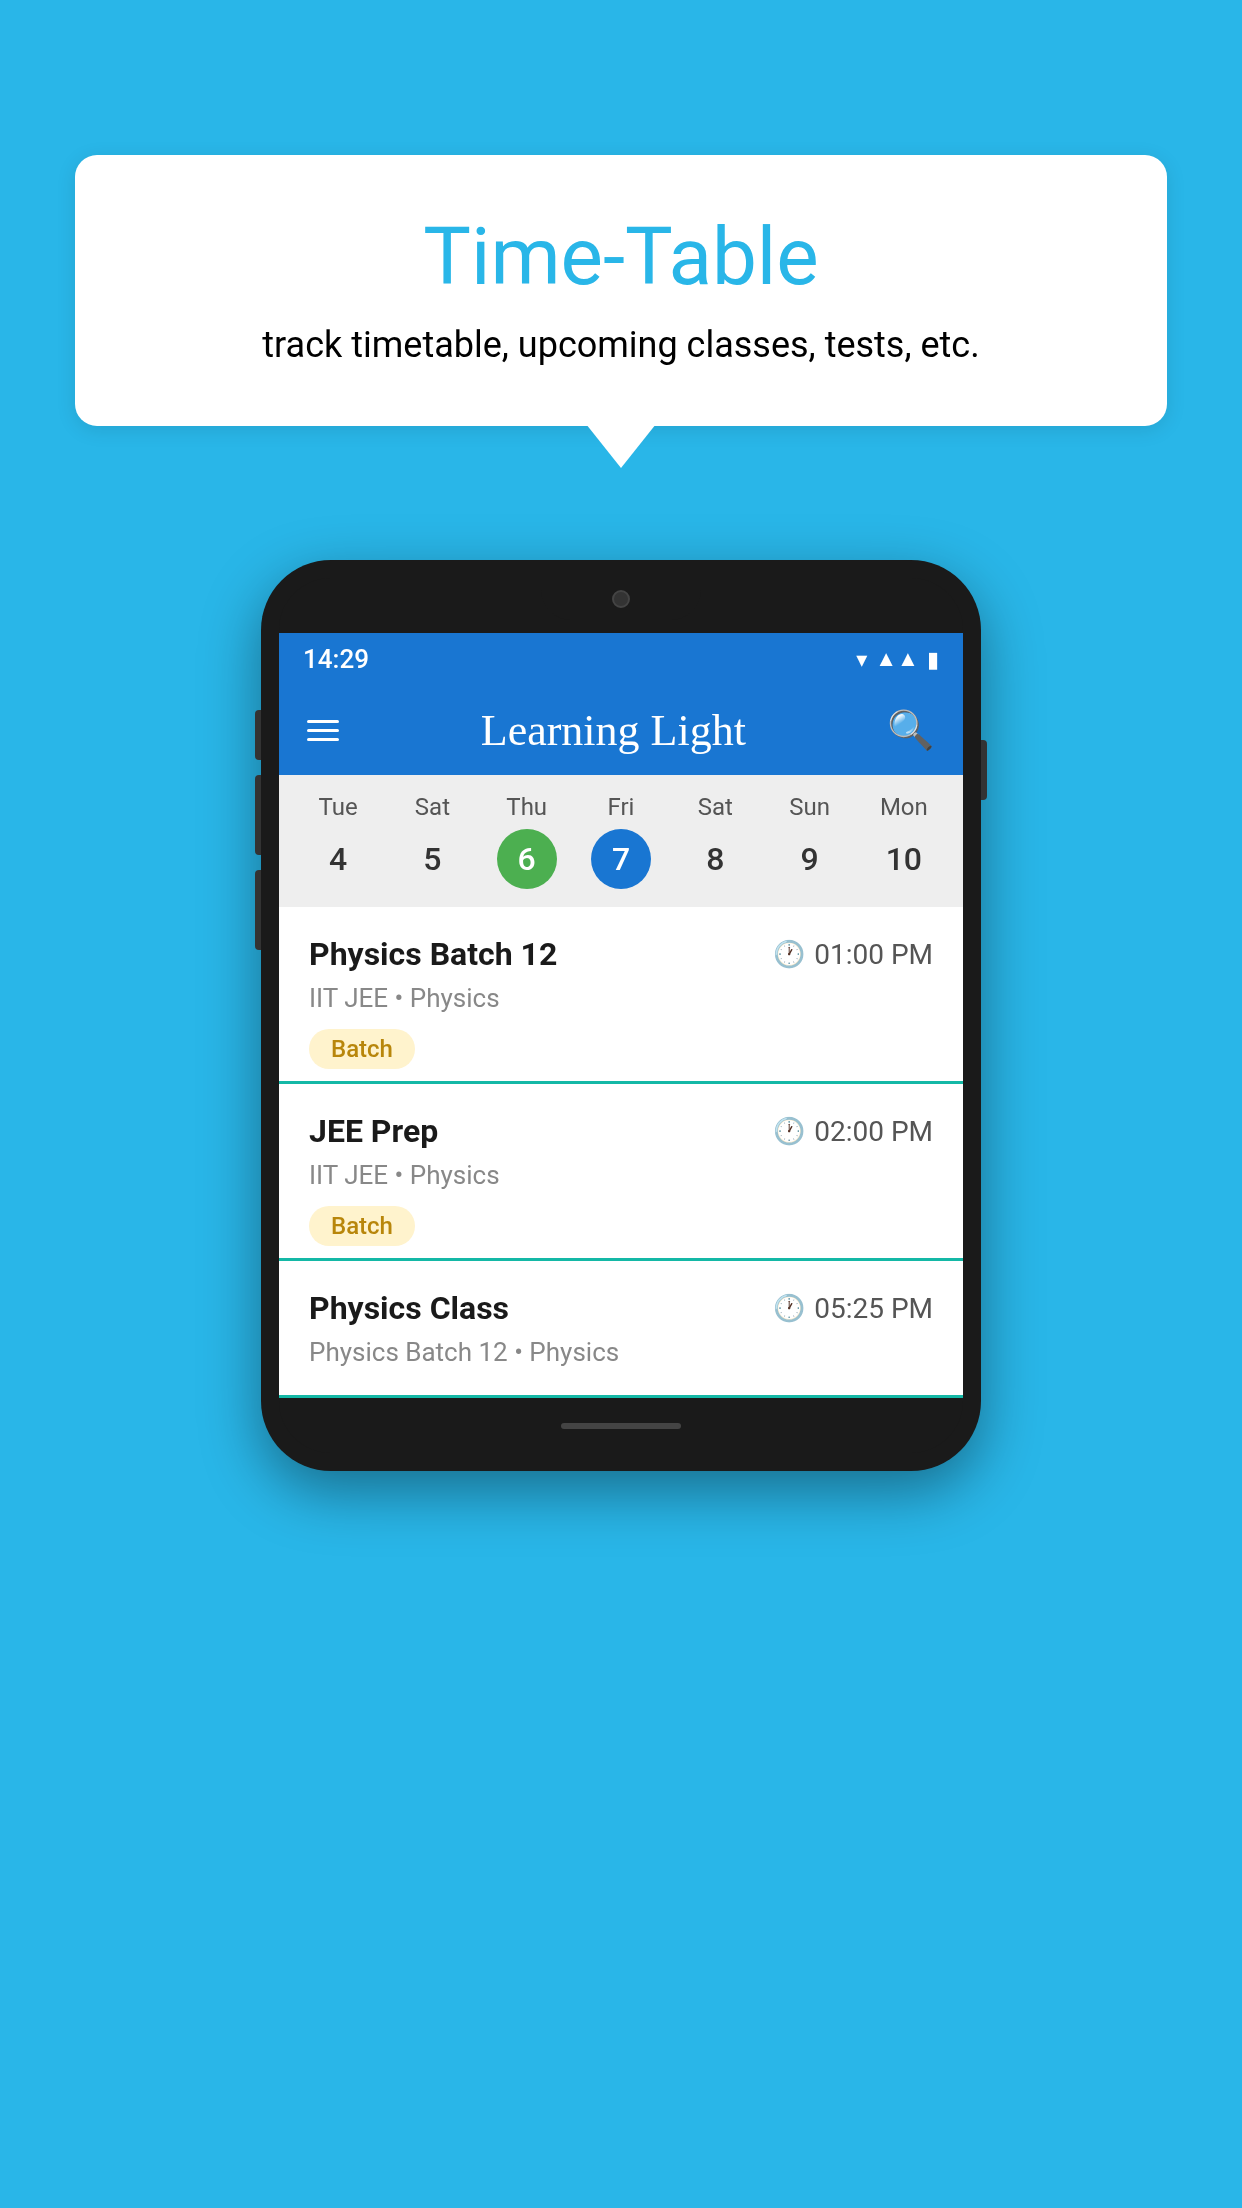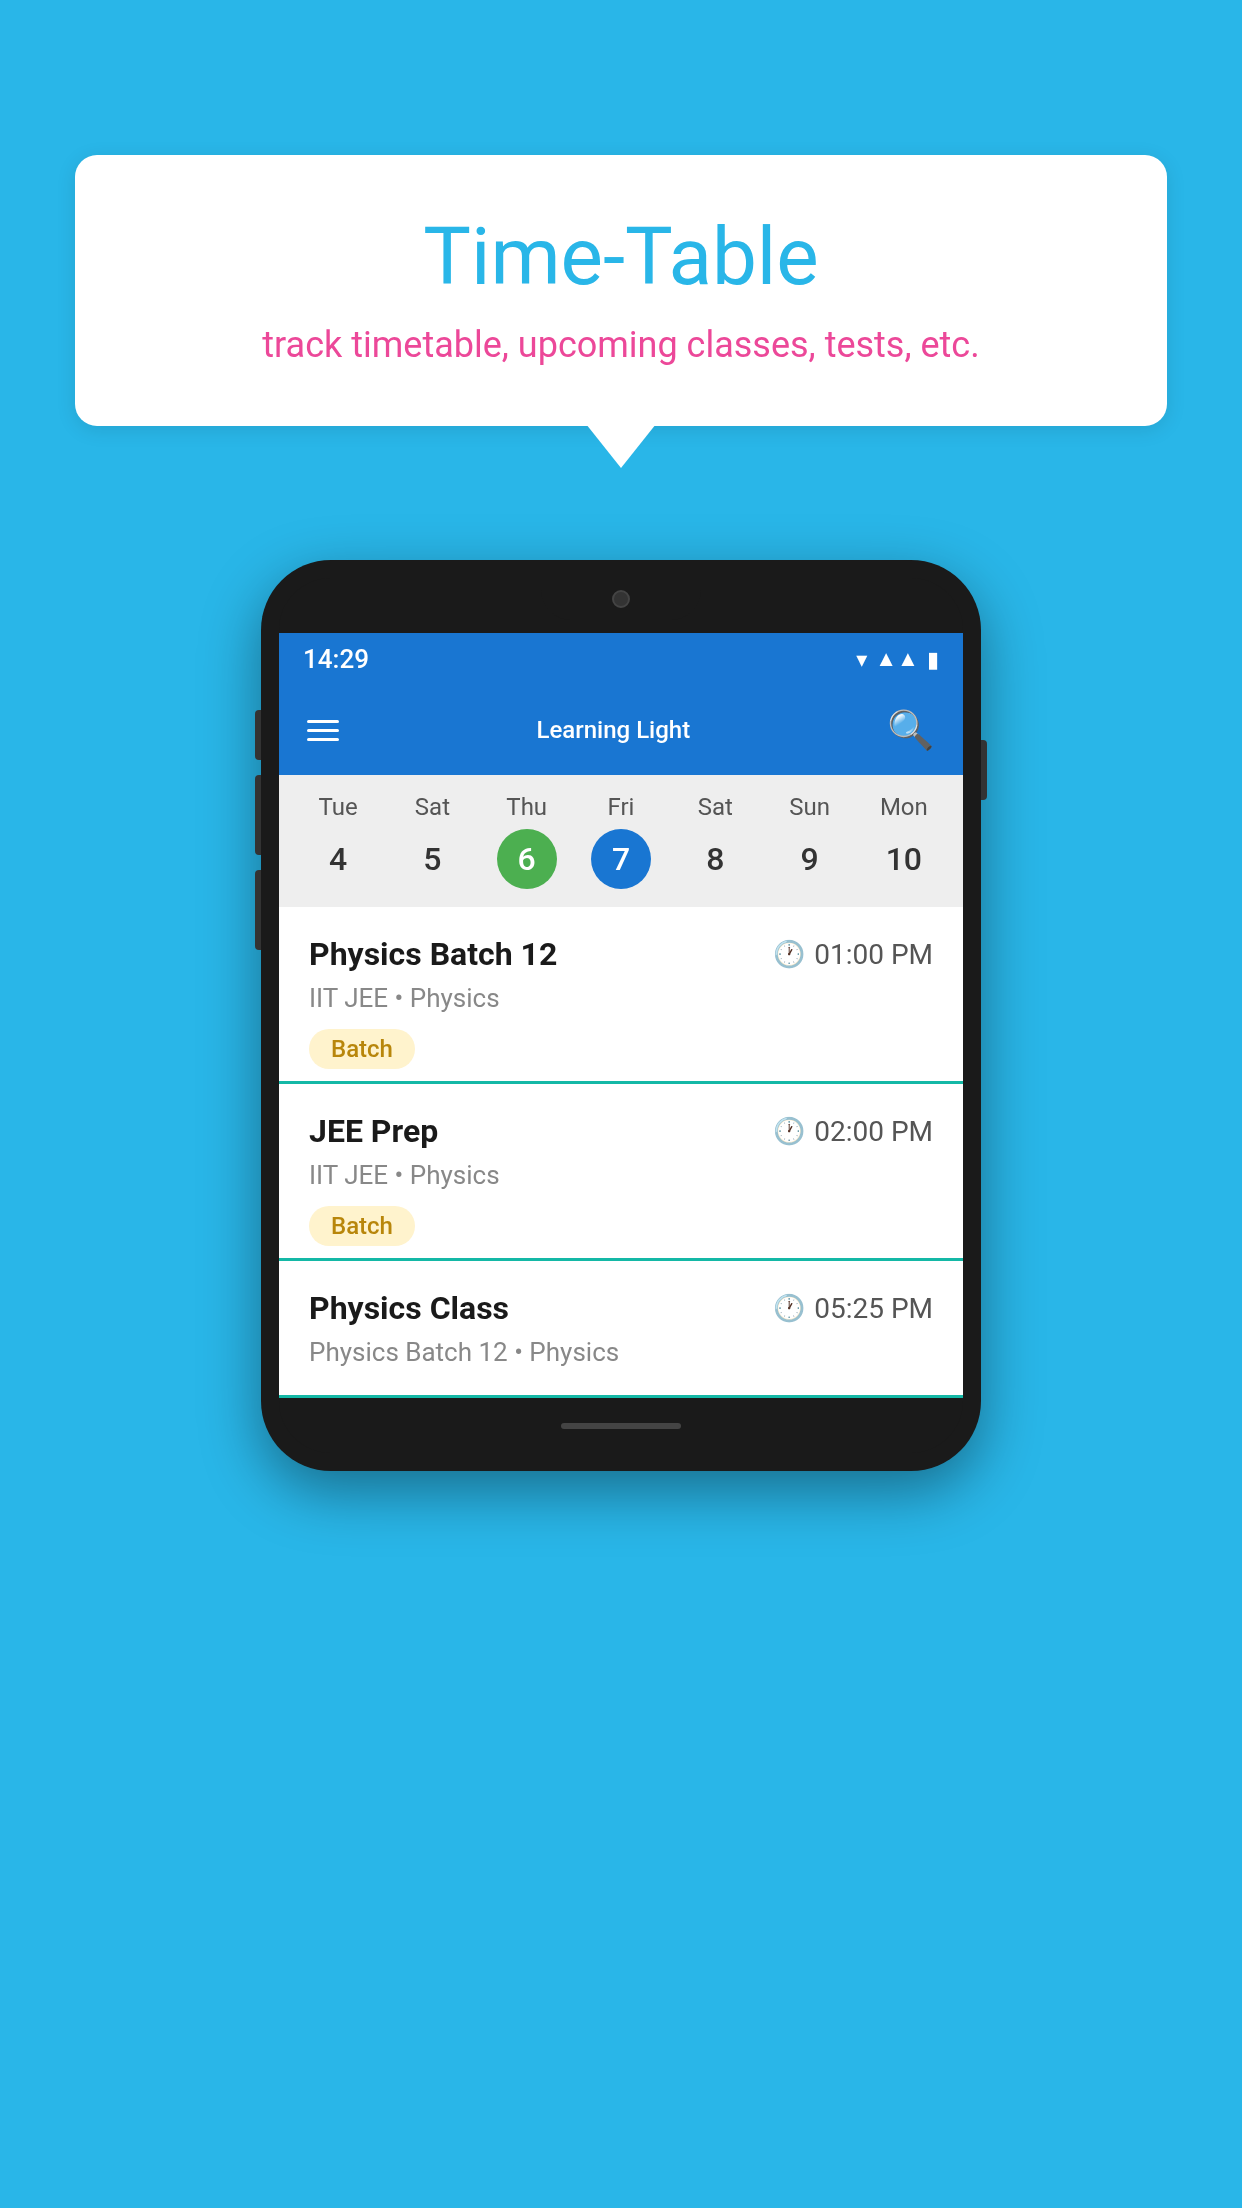--- a/index.html
+++ b/index.html
@@ -45,21 +45,21 @@
 
     .bubble-title {
       font-size: 80px;
       color: #29b6e8;
       font-weight: 400;
       margin-bottom: 20px;
     }
 
     .bubble-subtitle {
       font-size: 36px;
-      color: #ec4899;
+      color: #000000;
       font-weight: 400;
     }
 
     
     .phone-wrapper {
       position: absolute;
       top: 560px;
       left: 50%;
       transform: translateX(-50%);
       width: 720px;
@@ -158,22 +158,23 @@
 
     .hamburger span {
       width: 32px;
       height: 3px;
       background: white;
       border-radius: 2px;
     }
 
     .app-title {
       color: white;
-      font-size: 24px;
+      font-size: 44px;
       font-weight: 500;
+      font-family: Liberation Serif, serif;
     }
 
     .search-icon {
       color: white;
       font-size: 38px;
     }
 
     
     .calendar-strip {
       background: #eeeeee;

